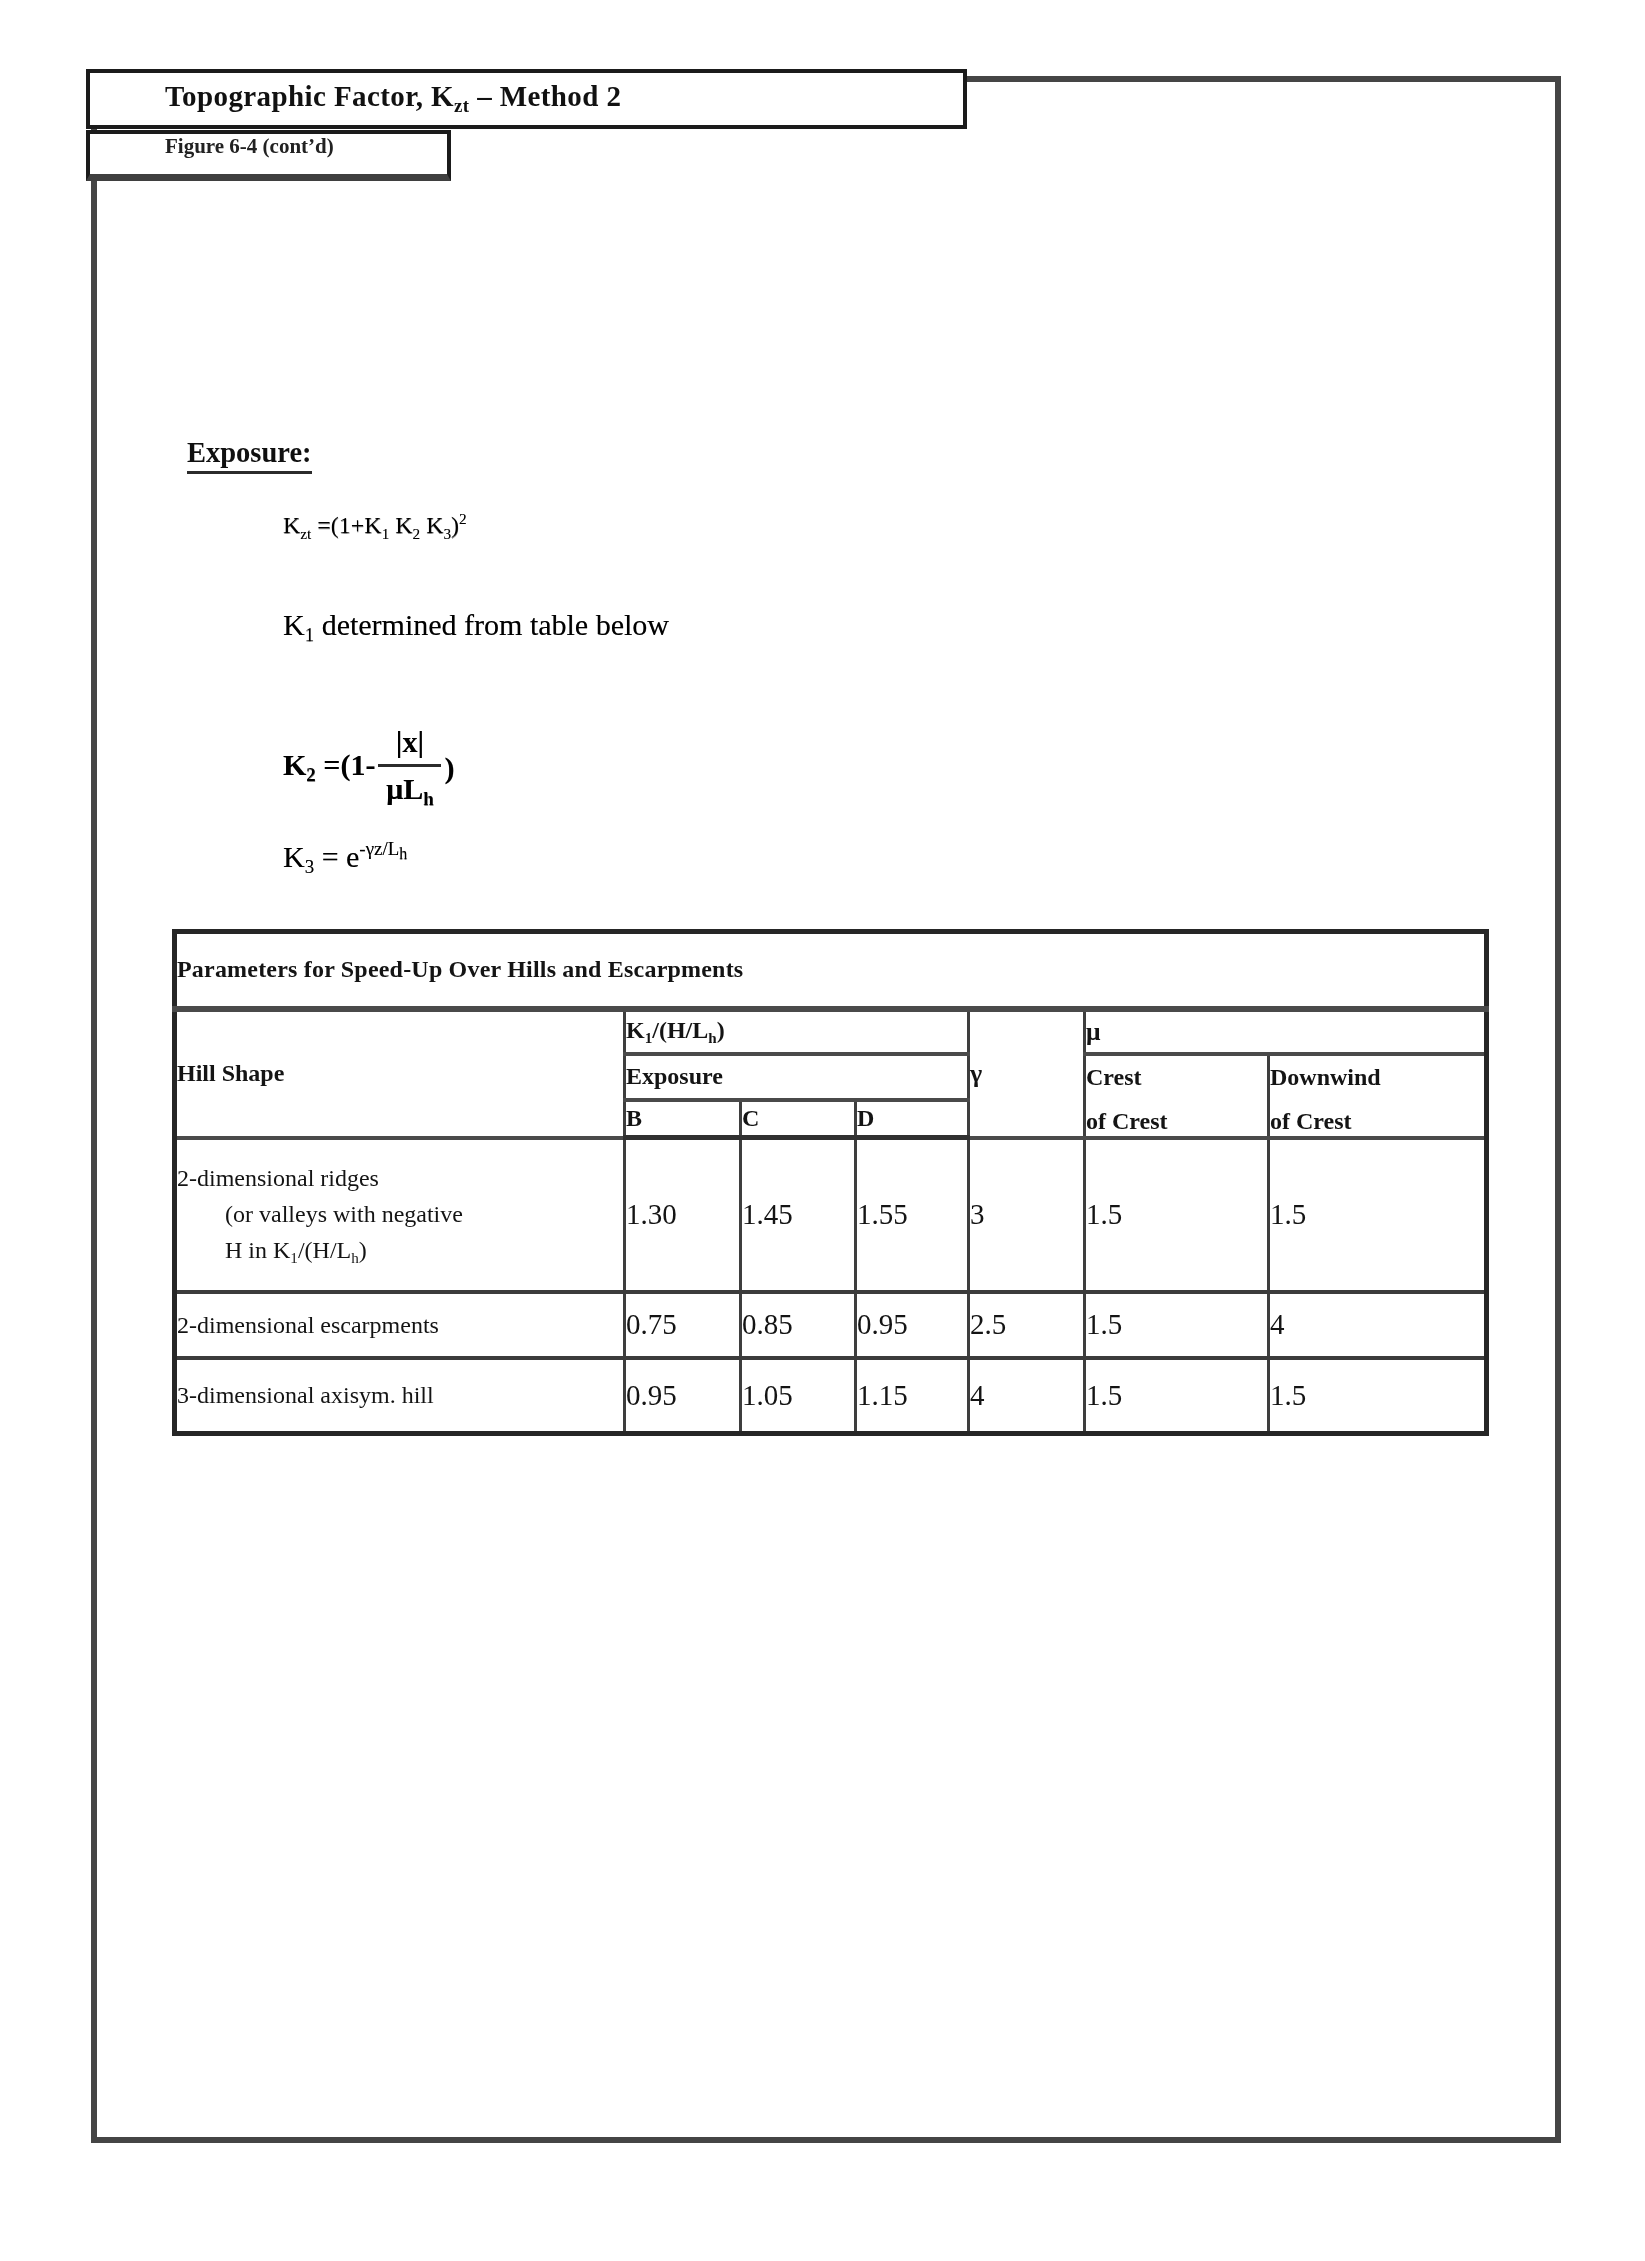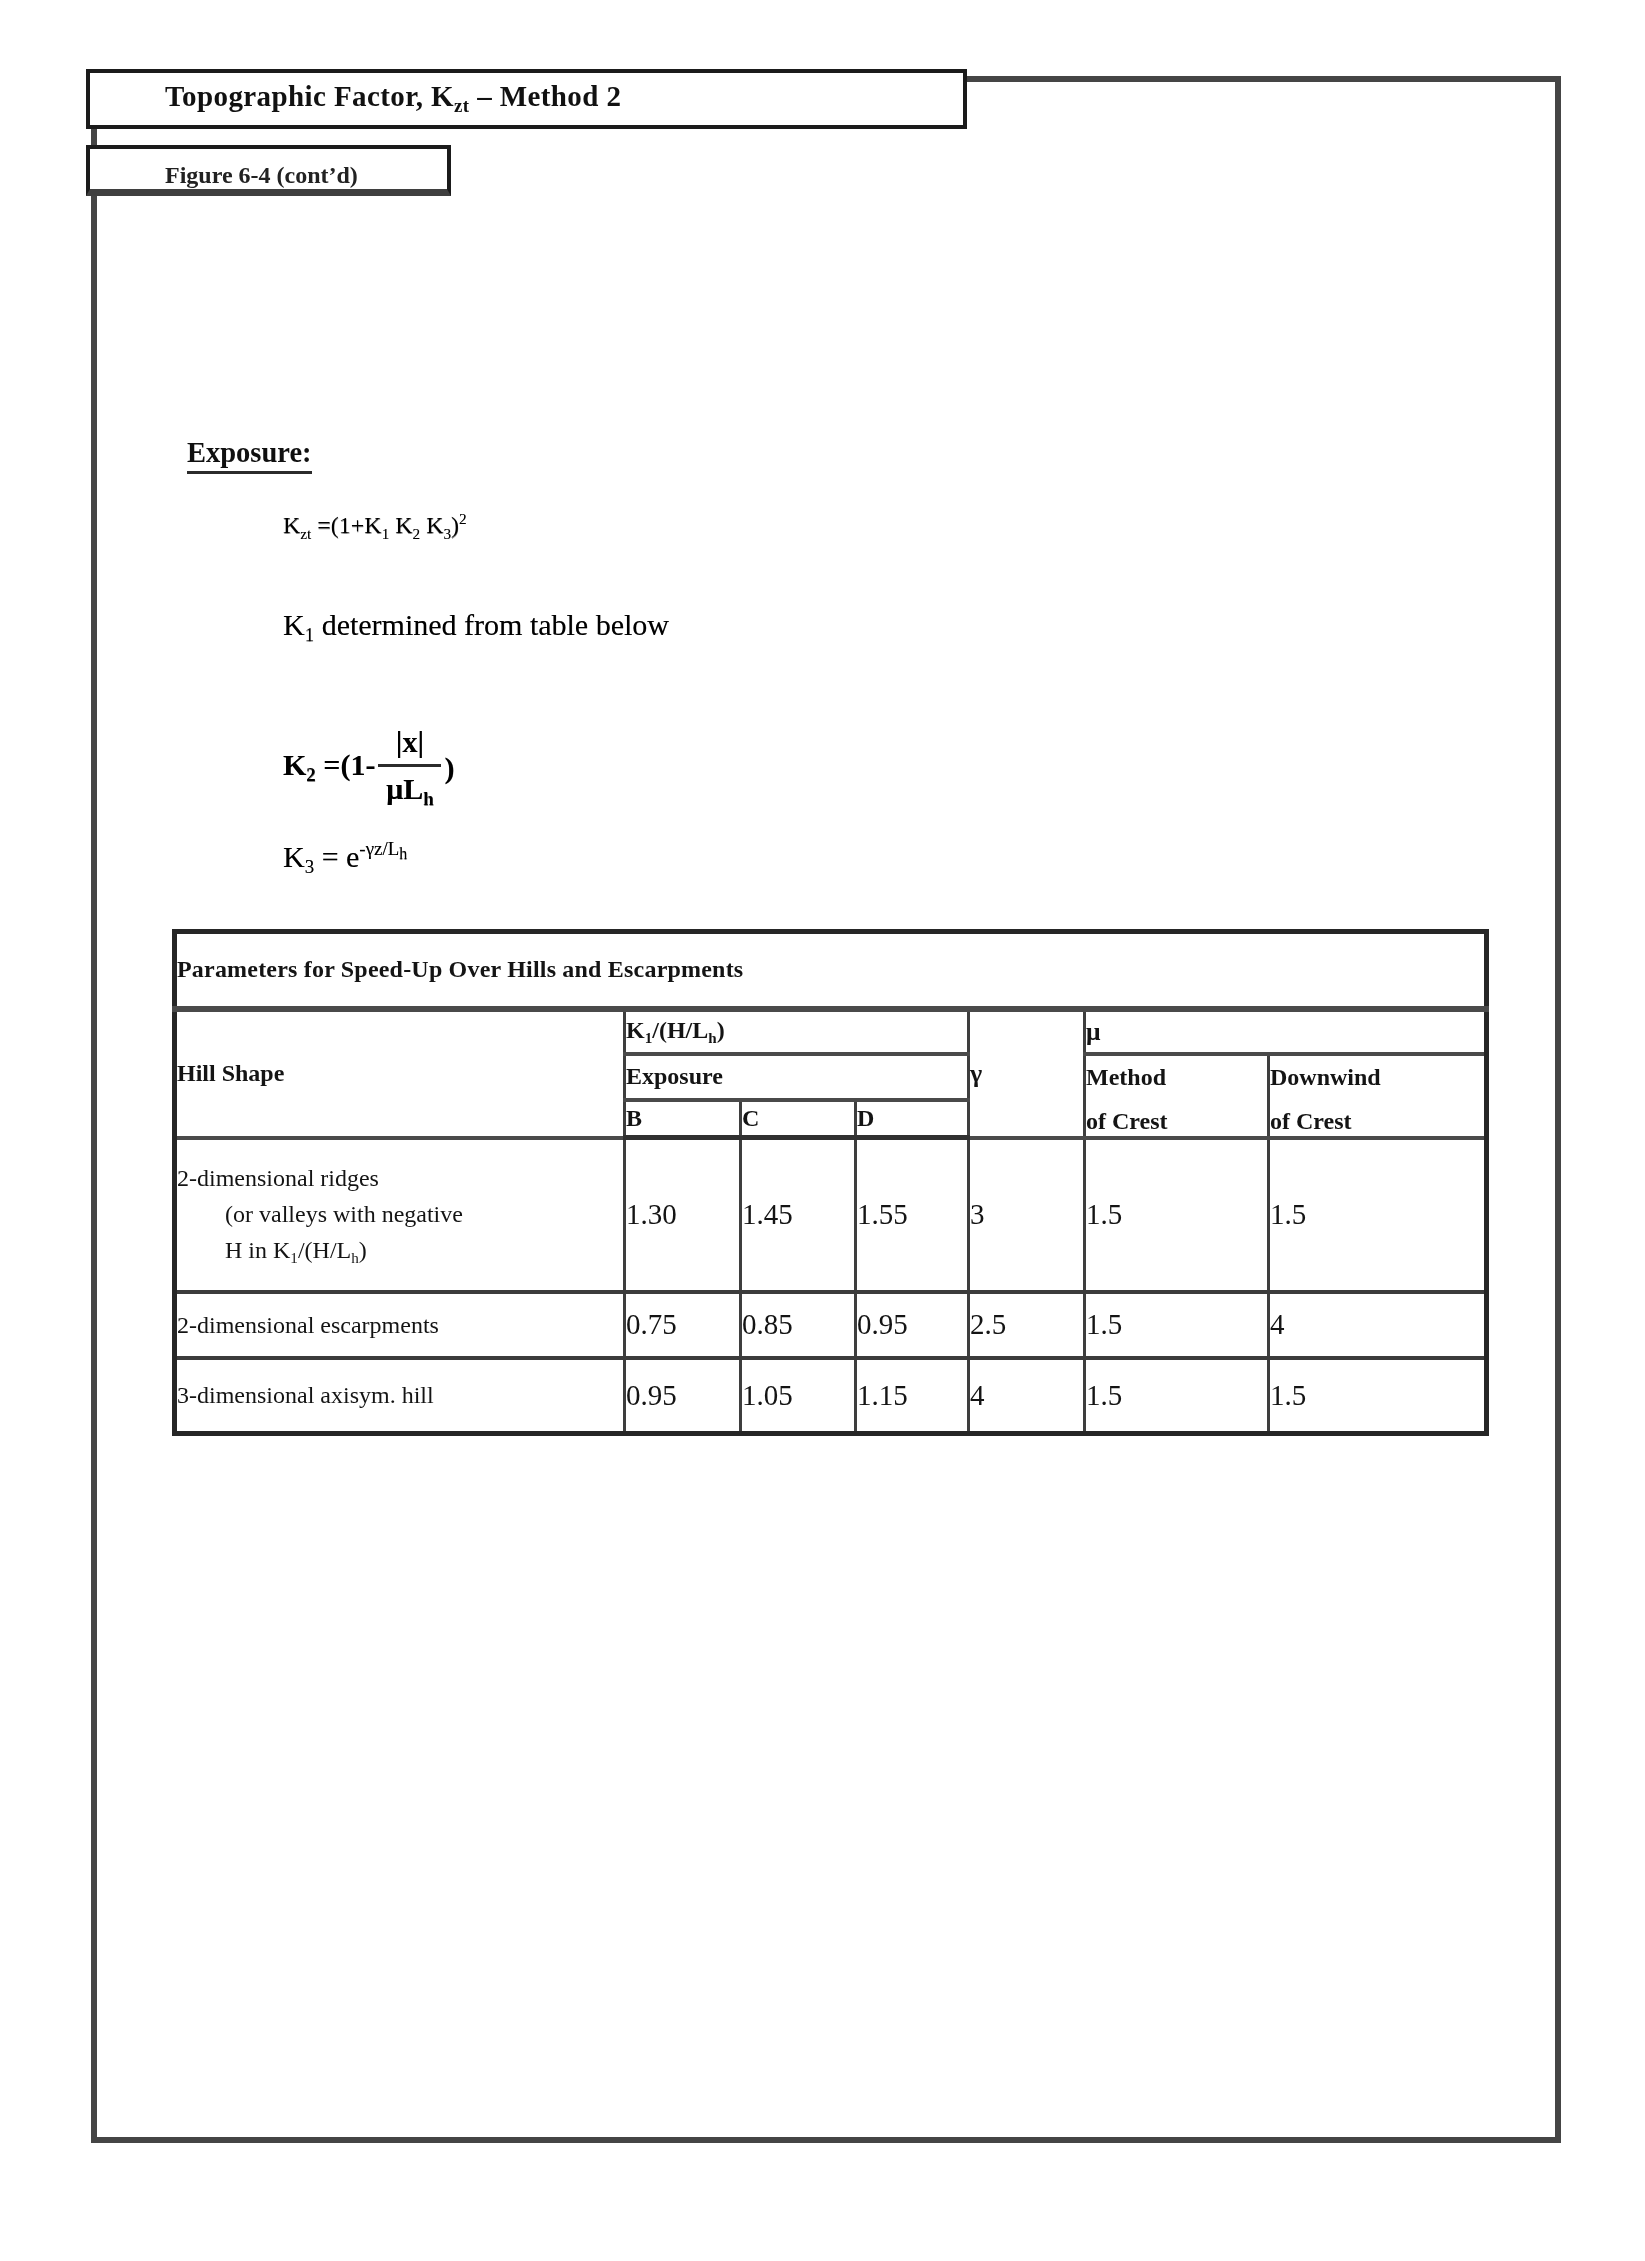--- a/index.html
+++ b/index.html
@@ -29,25 +29,24 @@
     border:4.6px solid #1b1b1b;box-sizing:border-box;
     display:flex;align-items:center;
     padding-left:75px;
     font-weight:bold;font-size:29px;letter-spacing:0.4px;
     color:#111;
   }
   .figure-box{
     position:absolute;left:86px;top:130px;width:365px;height:51px;
     background:var(--paper);
     border:4.6px solid #1b1b1b;border-bottom:7px solid #3f3f3f;box-sizing:border-box;
-    display:flex;align-items:flex-end;
+    display:flex;align-items:flex-start;
     padding-left:75px;
-    font-weight:bold;font-size:24px;
+    font-weight:bold;font-size:21px;
     color:#222;
-    margin-top:15px;
   }
   .title-box sub{font-size:0.65em;vertical-align:-0.32em;}
   
   .equations{position:absolute;left:0;top:0;width:100%;height:100%;pointer-events:none;}
   .eq-heading{
     position:absolute;left:187px;top:437px;
     font-weight:bold;font-size:28.5px;
     border-bottom:3.9px solid #2b2b2b;padding-bottom:2.3px;
     color:#101010;
   }
@@ -165,21 +164,21 @@
       </tr>
       <tr class="r-hA">
         <td rowspan="3" class="h-hill">Hill Shape</td>
         <td colspan="3">K<sub>1</sub>/(H/L<sub>h</sub>)</td>
         <td rowspan="3" class="h-gamma">γ</td>
         <td colspan="2" class="h-mu">μ</td>
       </tr>
       <tr class="r-hB">
         <td colspan="3">Exposure</td>
         <td rowspan="2" class="h-crest">
-          <span class="l1">Method</span>
+          <span class="l1">Crest</span>
           <span class="l2">of Crest</span>
         </td>
         <td rowspan="2" class="h-crest">
           <span class="l1">Downwind</span>
           <span class="l2">of Crest</span>
         </td>
       </tr>
       <tr class="r-hC">
         <td>B</td>
         <td>C</td>

